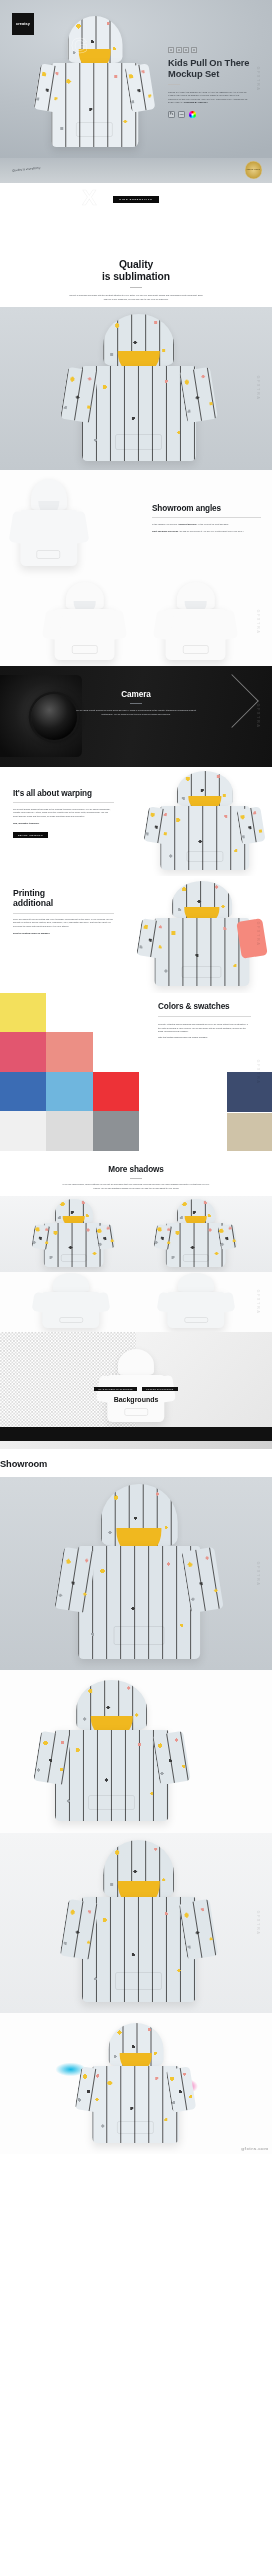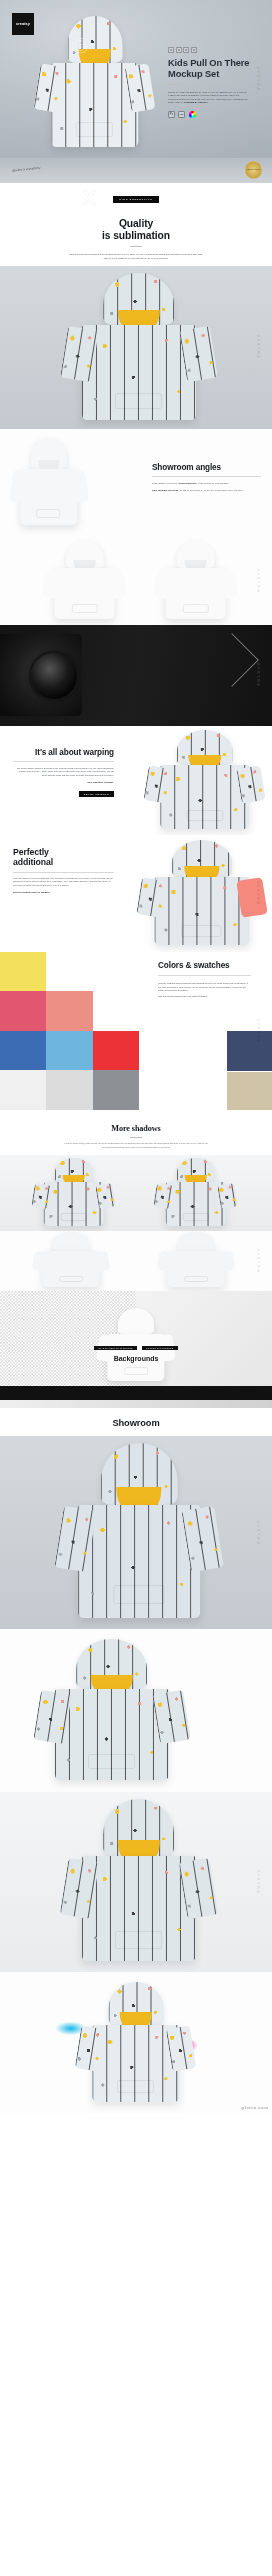--- a/index.html
+++ b/index.html
@@ -117,21 +117,21 @@
     text-align: center; color: #5d4a14; font-size: 1.4px; font-weight: 700;
     line-height: 1.25; letter-spacing: 0.2px;
     box-shadow: 0 0 0 0.5px rgba(255,255,255,.35) inset;
   }
 
   .quality {
     background: #fff; padding: 9.8px 0 5.4px; text-align: center;
     position: relative;
   }
   .quality .badge { margin-bottom: 15.2px; }
-  .quality h2 { font-size: 11px; }
+  .quality h2 { font-size: 11px; margin-top: 41px; }
   .quality .q-desc { width: 136px; margin: 6.5px auto 0; }
 
   
   .photo {
     position: relative; width: 272px; overflow: hidden;
   }
   .photo-grey { background: linear-gradient(180deg,#d4d9dd,#c3c9ce); }
   .photo-white { background: #fdfdfd; }
   .photo-soft { background: linear-gradient(180deg,#f4f5f6,#e9ebed); }
 
@@ -218,21 +218,21 @@
   .swatch-wrap { position: relative; width: 272px; height: 158px; background:#fff; overflow:hidden; }
   .sw-grid { position: absolute; left: 0; top: 0; width: 139px; height: 158px;
              display: grid; grid-template-columns: 1fr 1fr 1fr;
              grid-template-rows: 1fr 1fr 1fr 1fr; }
   .sw { width: 100%; height: 100%; }
   .sw-copy { position: absolute; left: 158px; top: 9.8px; width: 93px; }
   .sw-copy p { margin-top: 6.5px; }
   .sw-side { position: absolute; right: 0; top: 77px; width: 45px; height: 40px; }
 
   
-  .showroom-head { text-align:center; padding: 9.8px 0 7.6px; background:#fff;border-radius:7px; }
+  .showroom-head { padding: 9.8px 0 7.6px; background:#fff;border-radius:7px; }
   .showroom-head h2 { font-size: 9.3px; }
 
   .bg-section { position: relative; width:272px; height: 95px; overflow:hidden; }
   .checker {
     position:absolute; left:0; top:0; width:136px; height:100%;
     background-image:
       linear-gradient(45deg,#d9d9d9 25%,transparent 25%,transparent 75%,#d9d9d9 75%),
       linear-gradient(45deg,#d9d9d9 25%,transparent 25%,transparent 75%,#d9d9d9 75%);
     background-size: 3.3px 3.3px; background-position: 0 0, 1.6px 1.6px;
     background-color: #fff;
@@ -399,24 +399,29 @@
         </div>
       <div class="h-sleeve l"></div>
         <div class="h-sleeve r"></div>
     </div>
     <div class="wm">GFXTRA</div>
   </section>
 
   <section class="sec camera">
     <div class="cam-lens"></div>
     <div class="arrow-out"></div>
+    <div class="cam-copy">
+      <h2 class="sec-title light">Camera</h2>
+      <div class="dash c" style="background:#6d7278;"></div>
+      <p class="body light" style="text-align:center;">We are using newest Canon's full-frame DSLR 5D Mark IV which is recommended as the industry-standard for professional product photography. We are using several types of lenses for angles and closeups.</p>
+    </div>
     <div class="wm light">GFXTRA</div>
   </section>
 
-  <section class="sec split" style="height:109px;text-align:right;">
+  <section class="sec split" style="height:109px;">
     <div class="txt left" style="top:22px;">
       <h2 class="sec-title">It's all about warping</h2>
       <div class="rule" style="margin:4.4px 0 4.9px;"></div>
       <p class="body">The perfect design alignment depends on the warping technique and precision. We are using professional, realistic mesh warping + filters, which gives the realistic look on the whole cloth, including folds. You can forget displace maps and their bugs, we made something fresh and innovative.</p>
       <p class="body" style="margin-top:3.8px;"><b>New, innovative technique.</b></p>
       <div class="badge sm" style="margin-top:6.5px;">SMART OBJECTS</div>
     </div>
     <div class="hoodie" style="right:3.3px; top:4.4px; width:128px; height:103px; --fab:#e4eaee; --lin:#f0b81f;">
       <div class="h-hood">
           <div class="pattern"></div>
@@ -431,21 +436,21 @@
         </div>
       <div class="h-sleeve r">
           <div class="pattern"></div>
         </div>
     </div>
   </section>
 
   <section class="sec split" style="height:117px;">
     <div class="txt left" style="top:12px;">
       <h2 class="sec-title" style="font-size:8.7px;">
-        <span>Perfectly</span><br>
+        <span>Printing</span><br>
         <span>additional</span>
       </h2>
       <div class="rule" style="margin:4.9px 0 4.9px;"></div>
       <p class="body">There are different types of printing and every technique looks different on the fabric. In our mockups you can simulate all of them: screen printing, DTG, embroidery, vinyl, sublimation and more. Just pick the effect you need from the folder with effects and apply it on your artwork.</p>
       <p class="body" style="margin-top:3.8px;"><b>Does the printing visible on designs?</b></p>
     </div>
     <div class="hoodie" style="right:2.2px; top:5.4px; width:136px; height:109px; --fab:#e2e8ec; --lin:#f0b81f;">
       <div class="h-hood">
           <div class="pattern"></div>
         </div>
@@ -481,21 +486,21 @@
       <h2 class="sec-title">Colors &amp; swatches</h2>
       <div class="rule" style="margin:4.4px 0 0;"></div>
       <p class="body">Perfectly extracted fabric's shadows and highlights will cover all colors without loss of saturation. If the cloth is branded in each .psd file you will find folder with all newest swatches, specific for the brand (including special washes).</p>
       <p class="body" style="font-style:italic; margin-top:2.7px;">Note that custom colors of fabric are always available!</p>
     </div>
     <div class="sw-side" style="background:#3c4b6e; top:79px;"></div>
     <div class="sw-side" style="background:#cfc3a8; top:120px;"></div>
     <div class="wm">GFXTRA</div>
   </section>
 
-  <section class="sec" style="background:#fff; padding:14px 0 5.4px; text-align:center;font-family:Liberation Serif, serif;">
+  <section class="sec" style="background:#fff; padding:14px 0 5.4px; text-align:center;">
     <h2 class="sec-title">More shadows</h2>
     <div class="dash c"></div>
     <p class="body" style="width:147px; margin:4.4px auto 0; text-align:center;">If you are using colorful, dense patterns you can get an impression that your mockuped previews can finally use more shadows and depth. For that case in every .psd file you will find additional shadow layers which you can turn on and adjust to your needs.</p>
   </section>
 
   <section class="sec photo photo-soft" style="height:76px;">
     <div class="hoodie" style="left:30px; top:3.3px; width:87px; height:71px; --fab:#e3e9ed; --lin:#f0b81f;">
       <div class="h-hood">
           <div class="pattern"></div>
         </div>

